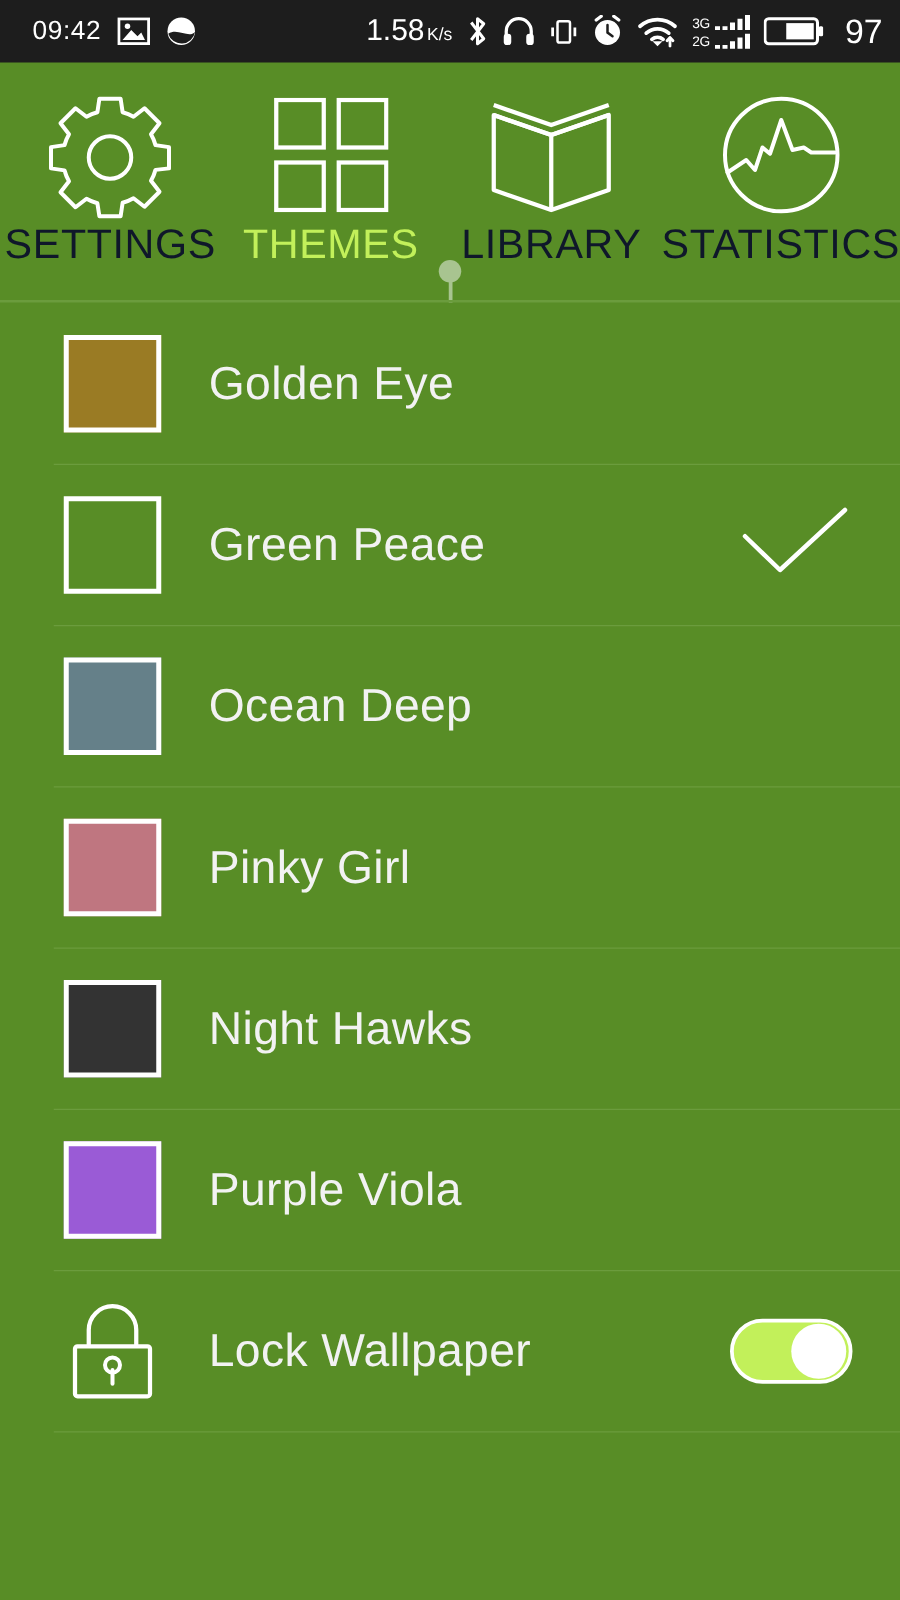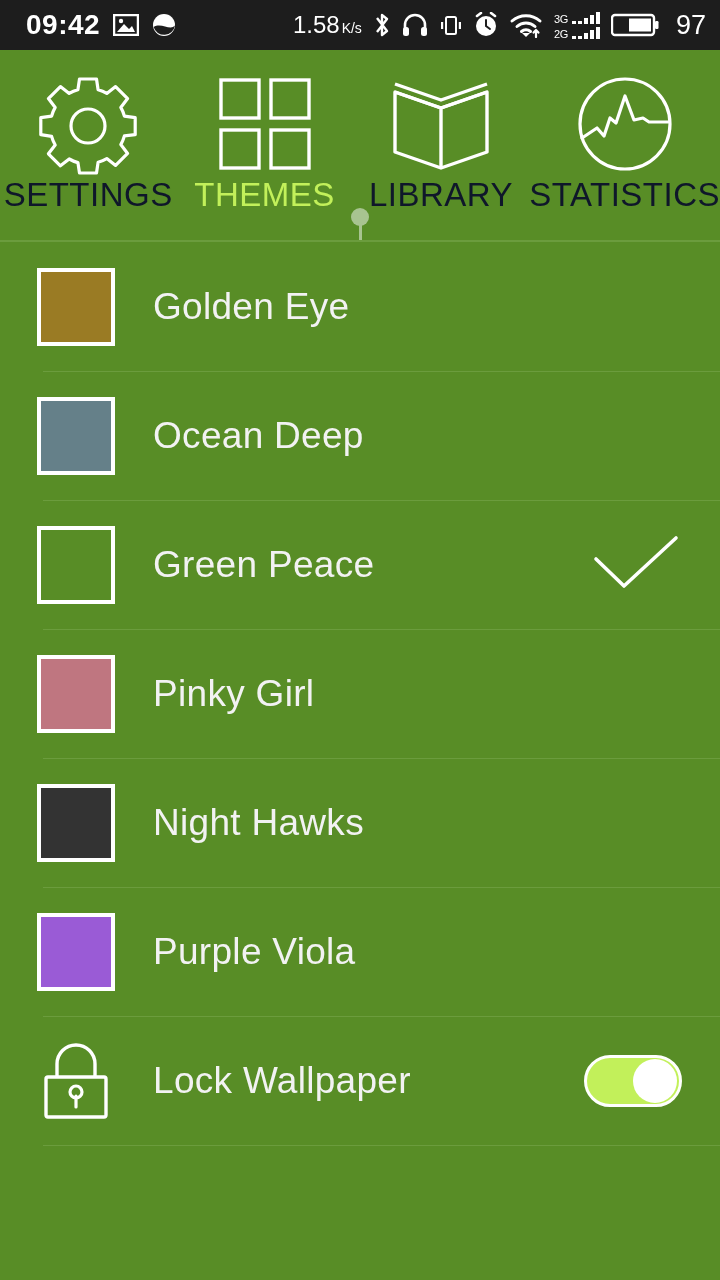--- a/index.html
+++ b/index.html
@@ -10,21 +10,21 @@
     overflow:hidden;
   }
   #screen { position:relative; width:720px; height:1280px; background:#588d26; }
 
   
   .statusbar {
     height:50px; background:#1d1d1d; color:#fff;
     display:flex; align-items:center; padding:0 14px 0 26px;
   }
   .sb-left { display:flex; align-items:center; gap:13px; }
-  .sb-clock { font-size:28px; letter-spacing:0.5px; font-weight:700; }
+  .sb-clock { font-size:21px; letter-spacing:0.5px; font-weight:400; }
   .sb-right { margin-left:auto; display:flex; align-items:center; gap:11px; }
   .sb-speed { font-size:24px; letter-spacing:0px; display:flex; align-items:baseline; }
   .sb-speed .unit { font-size:14px; margin-left:2px; }
   .sb-batt-num { font-size:27px; margin-left:6px; }
   .ico { display:block; }
 
   
   .simgroup { display:flex; flex-direction:column; gap:3px; }
   .simrow { display:flex; align-items:flex-end; gap:2px; }
   .simrow .lbl { font-size:11px; line-height:9px; margin-right:2px; letter-spacing:-0.3px; }
@@ -45,21 +45,21 @@
   .tabdivider {
     position:absolute; left:0; right:0; bottom:0; height:2px; background:#6b9c3d;
   }
   .pin { position:absolute; bottom:0; width:0; }
   .pin .stem { position:absolute; left:-1px; bottom:0; width:3px; height:22px; background:#a8c490; }
   .pin .head { position:absolute; left:-9px; bottom:16px; width:18px; height:18px;
                border-radius:50%; background:#a8c490; }
 
   
   .list { position:relative; }
-  .row { position:relative; height:129px; display:flex; align-items:center; padding-left:37px; }
+  .row { position:relative; height:129px; display:flex; align-items:center; padding-left:51px; }
   .row .divider { position:absolute; left:43px; right:0; top:0; height:1px; background:#6b9c3d; }
   .swatch { width:78px; height:78px; border:4px solid #ffffff; flex:none; }
   .row-label {
     margin-left:38px; font-size:37px; color:#f2f2f2;
     font-weight:300; letter-spacing:0.3px;
   }
   .check { margin-left:auto; margin-right:40px; }
   .lock-toggle { margin-left:auto; margin-right:38px; }
 
   .lockicon { width:78px; height:78px; flex:none; display:flex; align-items:center; justify-content:center; }
@@ -221,33 +221,33 @@
 
   <div class="list">
 
     <div class="row">
       <span class="swatch" style="background:#9a7b24"></span>
       <span class="row-label">Golden Eye</span>
     </div>
 
     <div class="row">
       <span class="divider"></span>
-      <span class="swatch" style="background:#658089"></span>
-      <span class="row-label">Ocean Deep</span>
-    </div>
-
-    <div class="row">
-      <span class="divider"></span>
       <span class="swatch" style="background:#588d26"></span>
       <span class="row-label">Green Peace</span>
       <span class="check">
         <svg width="88" height="60" viewBox="0 0 88 60">
           <path d="M4 26 L32 53 L84 5" fill="none" stroke="#ffffff" stroke-width="3.6" stroke-linecap="round" stroke-linejoin="round"></path>
         </svg>
       </span>
+    </div>
+
+    <div class="row">
+      <span class="divider"></span>
+      <span class="swatch" style="background:#658089"></span>
+      <span class="row-label">Ocean Deep</span>
     </div>
 
     <div class="row">
       <span class="divider"></span>
       <span class="swatch" style="background:#bf7680"></span>
       <span class="row-label">Pinky Girl</span>
     </div>
 
     <div class="row">
       <span class="divider"></span>

